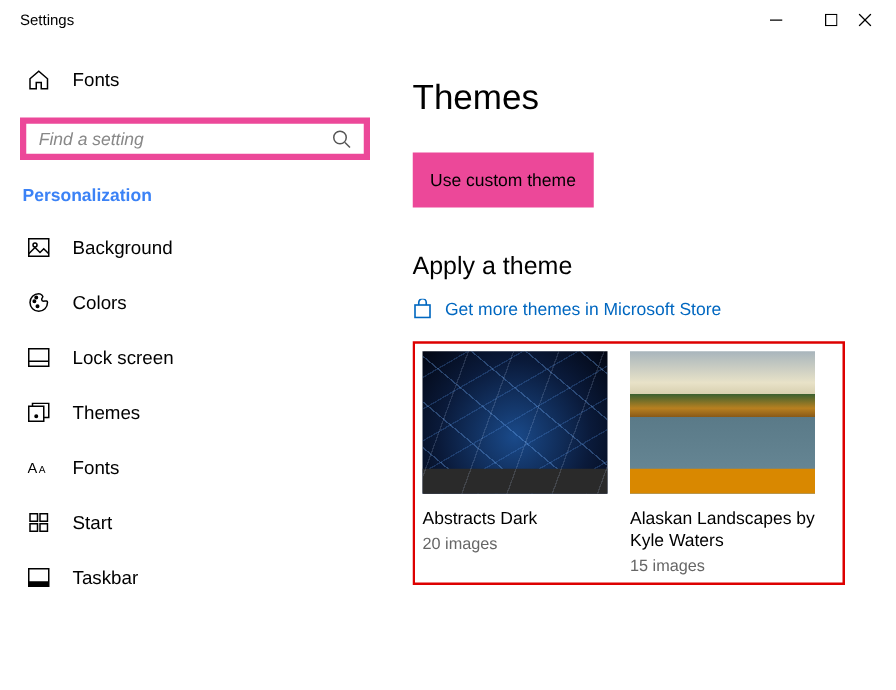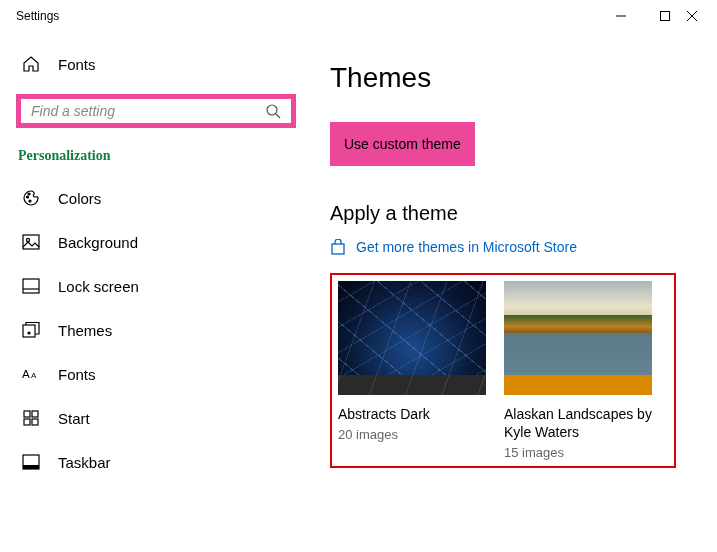--- a/index.html
+++ b/index.html
@@ -8,21 +8,21 @@
     .titlebar { height: 32px; display: flex; align-items: center; padding-left: 16px; font-size: 12px; color: #000; }
     .titlebar-buttons { margin-left: auto; display: flex; }
     .tb-btn { width: 44px; height: 32px; display: flex; align-items: center; justify-content: center; color: #000; }
     .body { flex: 1; display: flex; overflow: hidden; }
     .sidebar { width: 330px; padding: 10px 16px 0 16px; display: flex; flex-direction: column; }
     .home-row { display: flex; align-items: center; height: 44px; gap: 18px; padding-left: 6px; font-size: 15px; color: #000; }
     .search-row { margin: 8px 0 14px 0; }
     .search-box { width: 280px; height: 34px; border: 5px solid #ec4899; display: flex; align-items: center; padding: 0 10px; font-size: 14px; color: #666; }
     .search-box input { flex: 1; border: none; outline: none; font-size: 14px; background: transparent; color: #333; }
     .search-box input::placeholder { color: #888; font-style: italic; }
-    .category { font-size: 14px; font-weight: 600; color: #15803d; padding: 6px 0 12px 2px; font-family: Liberation Serif, serif; }
+    .category { font-size: 14px; font-weight: 600; color: #3b82f6; padding: 6px 0 12px 2px; }
     .nav-item { display: flex; align-items: center; height: 44px; gap: 18px; padding-left: 6px; font-size: 15px; color: #000; cursor: pointer; }
     .nav-item .icon { width: 18px; display: flex; justify-content: center; }
     .main { flex: 1; padding: 30px 24px 0 0; overflow: hidden; }
     .page-title { font-size: 28px; font-weight: 400; color: #000; margin-bottom: 28px; }
     .custom-btn { display: inline-block; padding: 14px 14px; background: #ec4899; color: #000; font-size: 14px; border: none; cursor: pointer; margin-bottom: 36px; }
     .section-title { font-size: 20px; font-weight: 400; color: #000; margin-bottom: 14px; }
     .store-link { display: flex; align-items: flex-start; gap: 10px; color: #0067c0; font-size: 14px; margin-bottom: 18px; cursor: pointer; }
     .themes-grid { display: flex; gap: 18px; border: 2px solid #d00; padding: 6px 22px 6px 6px; width: fit-content; }
     .theme-card { width: 148px; cursor: pointer; }
     .theme-thumb { width: 148px; height: 114px; background: #0a1a3a; position: relative; overflow: hidden; }
@@ -84,39 +84,39 @@
                 <line x1="11" y1="11" x2="15" y2="15"></line>
               </svg>
           </span>
         </div>
       </div>
 
       <div class="category">Personalization</div>
 
       <div class="nav-item">
         <span class="icon">
+          <svg width="18" height="16" viewBox="0 0 18 16" fill="none" stroke="#000" stroke-width="1.2">
+              <rect x="1" y="1" width="16" height="14"></rect>
+              <circle cx="6" cy="6" r="1.6"></circle>
+              <path d="M1 13 L6 8 L10 12 L13 9 L17 13"></path>
+            </svg>
+        </span>
+        <span>Background</span>
+      </div>
+
+      <div class="nav-item">
+        <span class="icon">
           <svg width="18" height="18" viewBox="0 0 18 18" fill="none" stroke="#000" stroke-width="1.2">
               <path d="M9 2 A7 7 0 1 0 16 9 C16 7 14 8 13 8 C11 8 11 6 12 5 C13 4 11 2 9 2 Z"></path>
               <circle cx="5.5" cy="8" r="1" fill="#000"></circle>
               <circle cx="7" cy="5" r="1" fill="#000"></circle>
               <circle cx="8" cy="12" r="1" fill="#000"></circle>
             </svg>
         </span>
         <span>Colors</span>
-      </div>
-
-      <div class="nav-item">
-        <span class="icon">
-          <svg width="18" height="16" viewBox="0 0 18 16" fill="none" stroke="#000" stroke-width="1.2">
-              <rect x="1" y="1" width="16" height="14"></rect>
-              <circle cx="6" cy="6" r="1.6"></circle>
-              <path d="M1 13 L6 8 L10 12 L13 9 L17 13"></path>
-            </svg>
-        </span>
-        <span>Background</span>
       </div>
 
       <div class="nav-item">
         <span class="icon">
           <svg width="18" height="16" viewBox="0 0 18 16" fill="none" stroke="#000" stroke-width="1.2">
               <rect x="1" y="1" width="16" height="14"></rect>
               <line x1="1" y1="11" x2="17" y2="11"></line>
             </svg>
         </span>
         <span>Lock screen</span>

